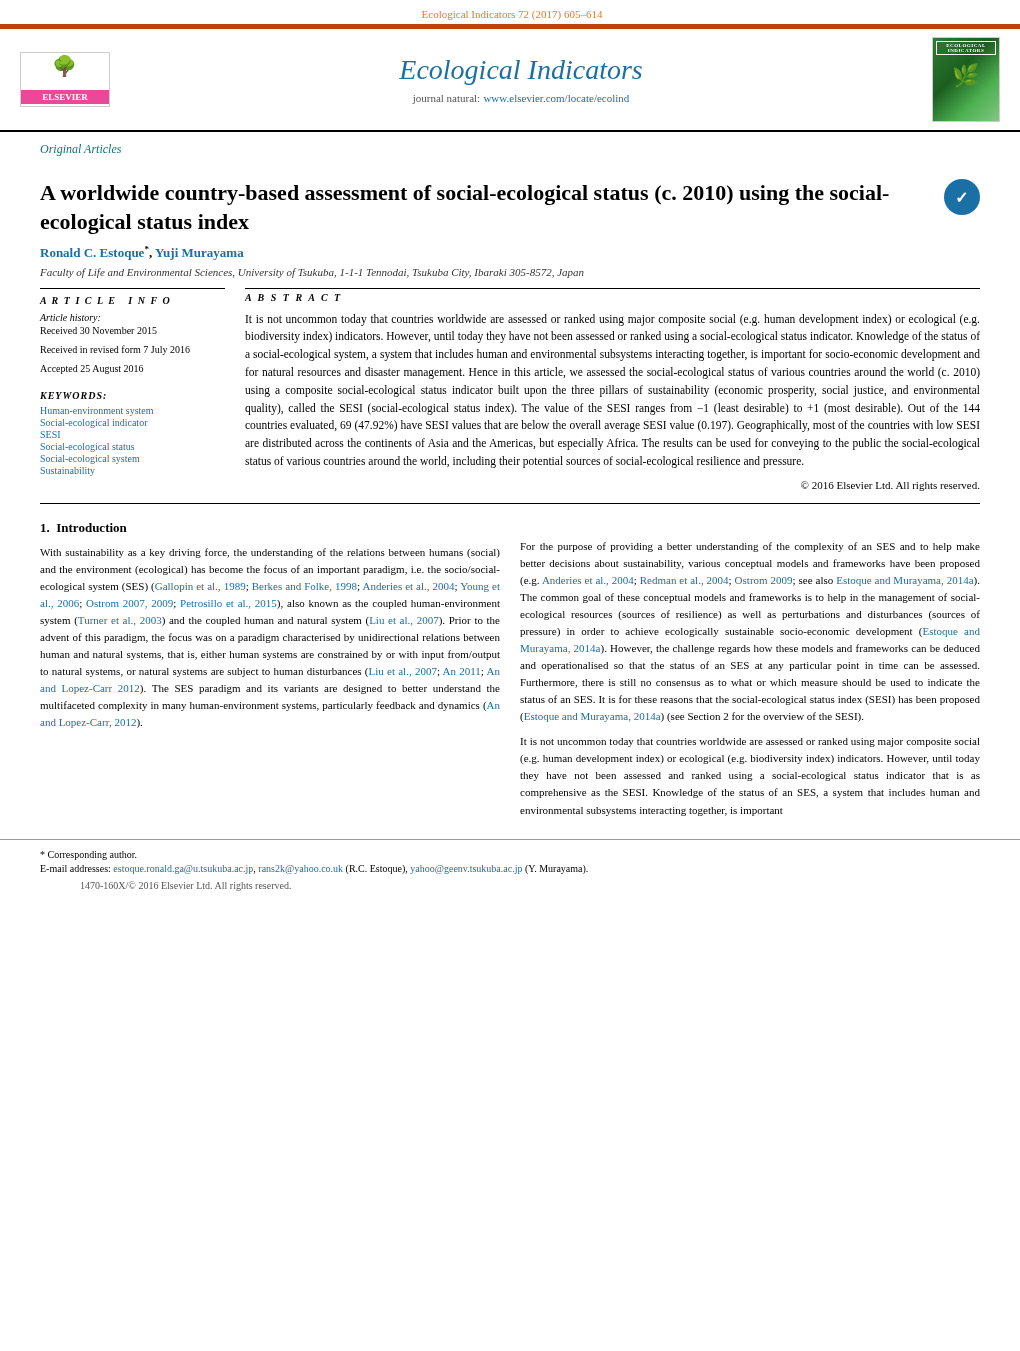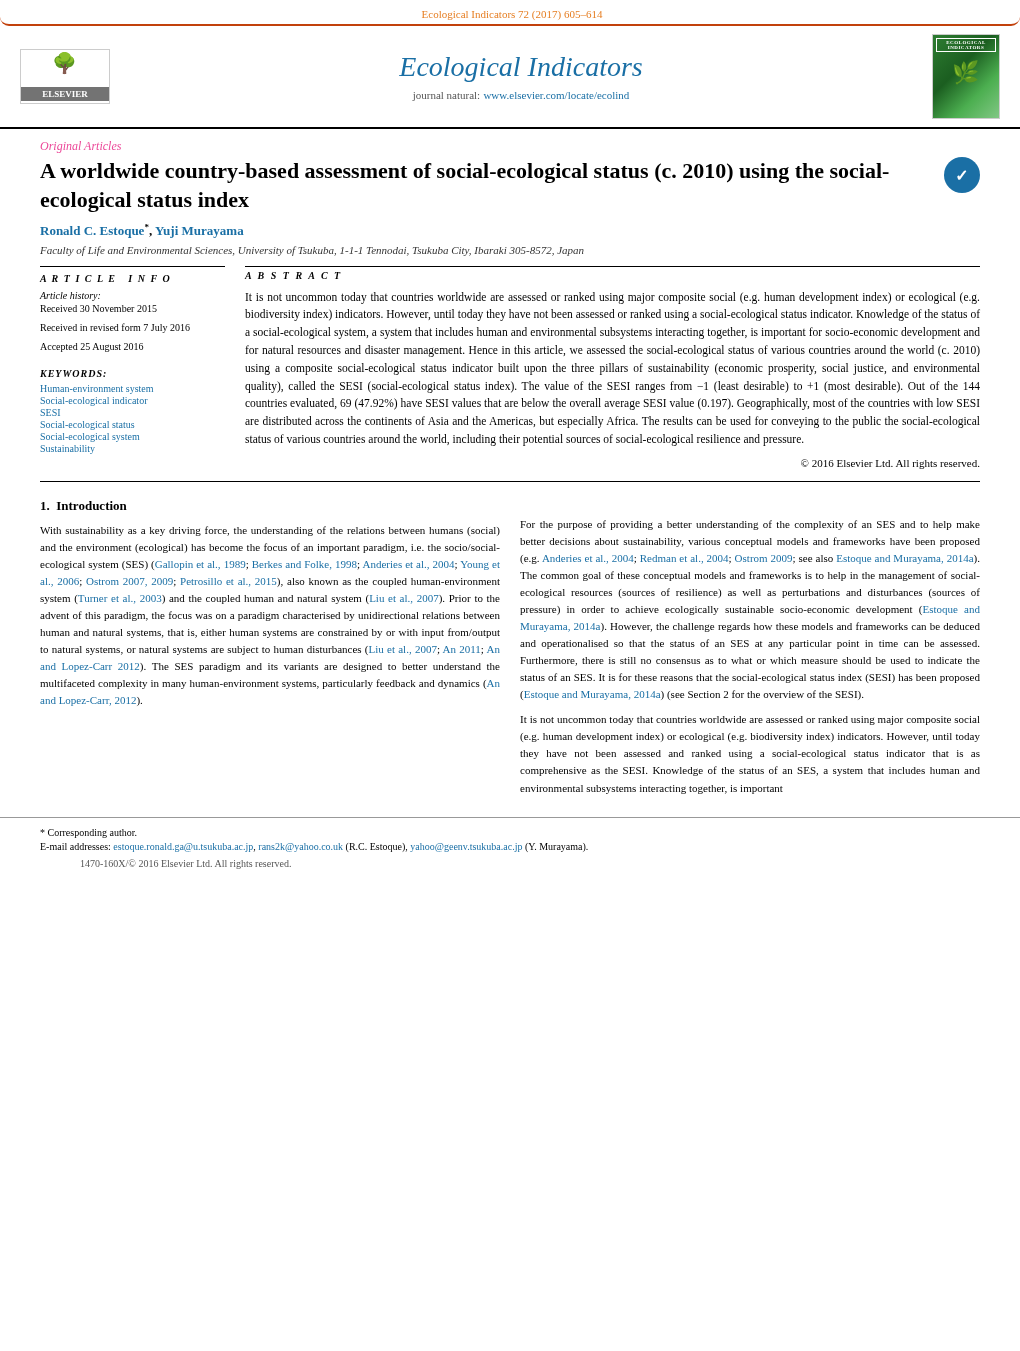--- a/index.html
+++ b/index.html
@@ -8,43 +8,42 @@
       background: #fff;
       width: 1020px;
       min-height: 1351px;
       font-size: 13px;
       color: #000;
     }
 
     .top-bar {
       text-align: center;
       padding: 6px 0 2px 4px;
-      border-bottom: 2px solid #c2410c;
-      border-radius: 9px;
+      border-bottom: 5px solid #c2410c;
     }
 
     .header-area {
       display: flex;
       align-items: center;
       padding: 8px 20px;
       border-bottom: 2px solid #000;
     }
     .elsevier-logo-box {
       width: 90px;
       height: 55px;
       background: #fff;
       border: 1px solid #ccc;
       display: flex;
       flex-direction: column;
       align-items: center;
       justify-content: center;
       font-size: 9px;
     }
     .elsevier-stripe {
-      background: #737373;
+      background: #ec4899;
       color: #fff;
       width: 100%;
       text-align: center;
       font-size: 9px;
       font-weight: bold;
       padding: 2px 0;
       margin-top: 14px;
     }
     .elsevier-tree {
       font-size: 20px;
@@ -99,22 +98,22 @@
       margin-bottom: 3px;
     }
 
     .article-section {
       padding: 10px 40px 0 40px;
     }
 
     .original-articles {
       font-size: 12px;
       font-style: italic;
-      color: #ec4899;
-      margin-bottom: 3px;
+      color: #0f766e;
+      margin-bottom: 22px;
     }
 
     .article-title-area {
       display: flex;
       align-items: flex-start;
       margin-bottom: 8px;
     }
     .article-title {
       font-size: 22px;
       font-weight: bold;

